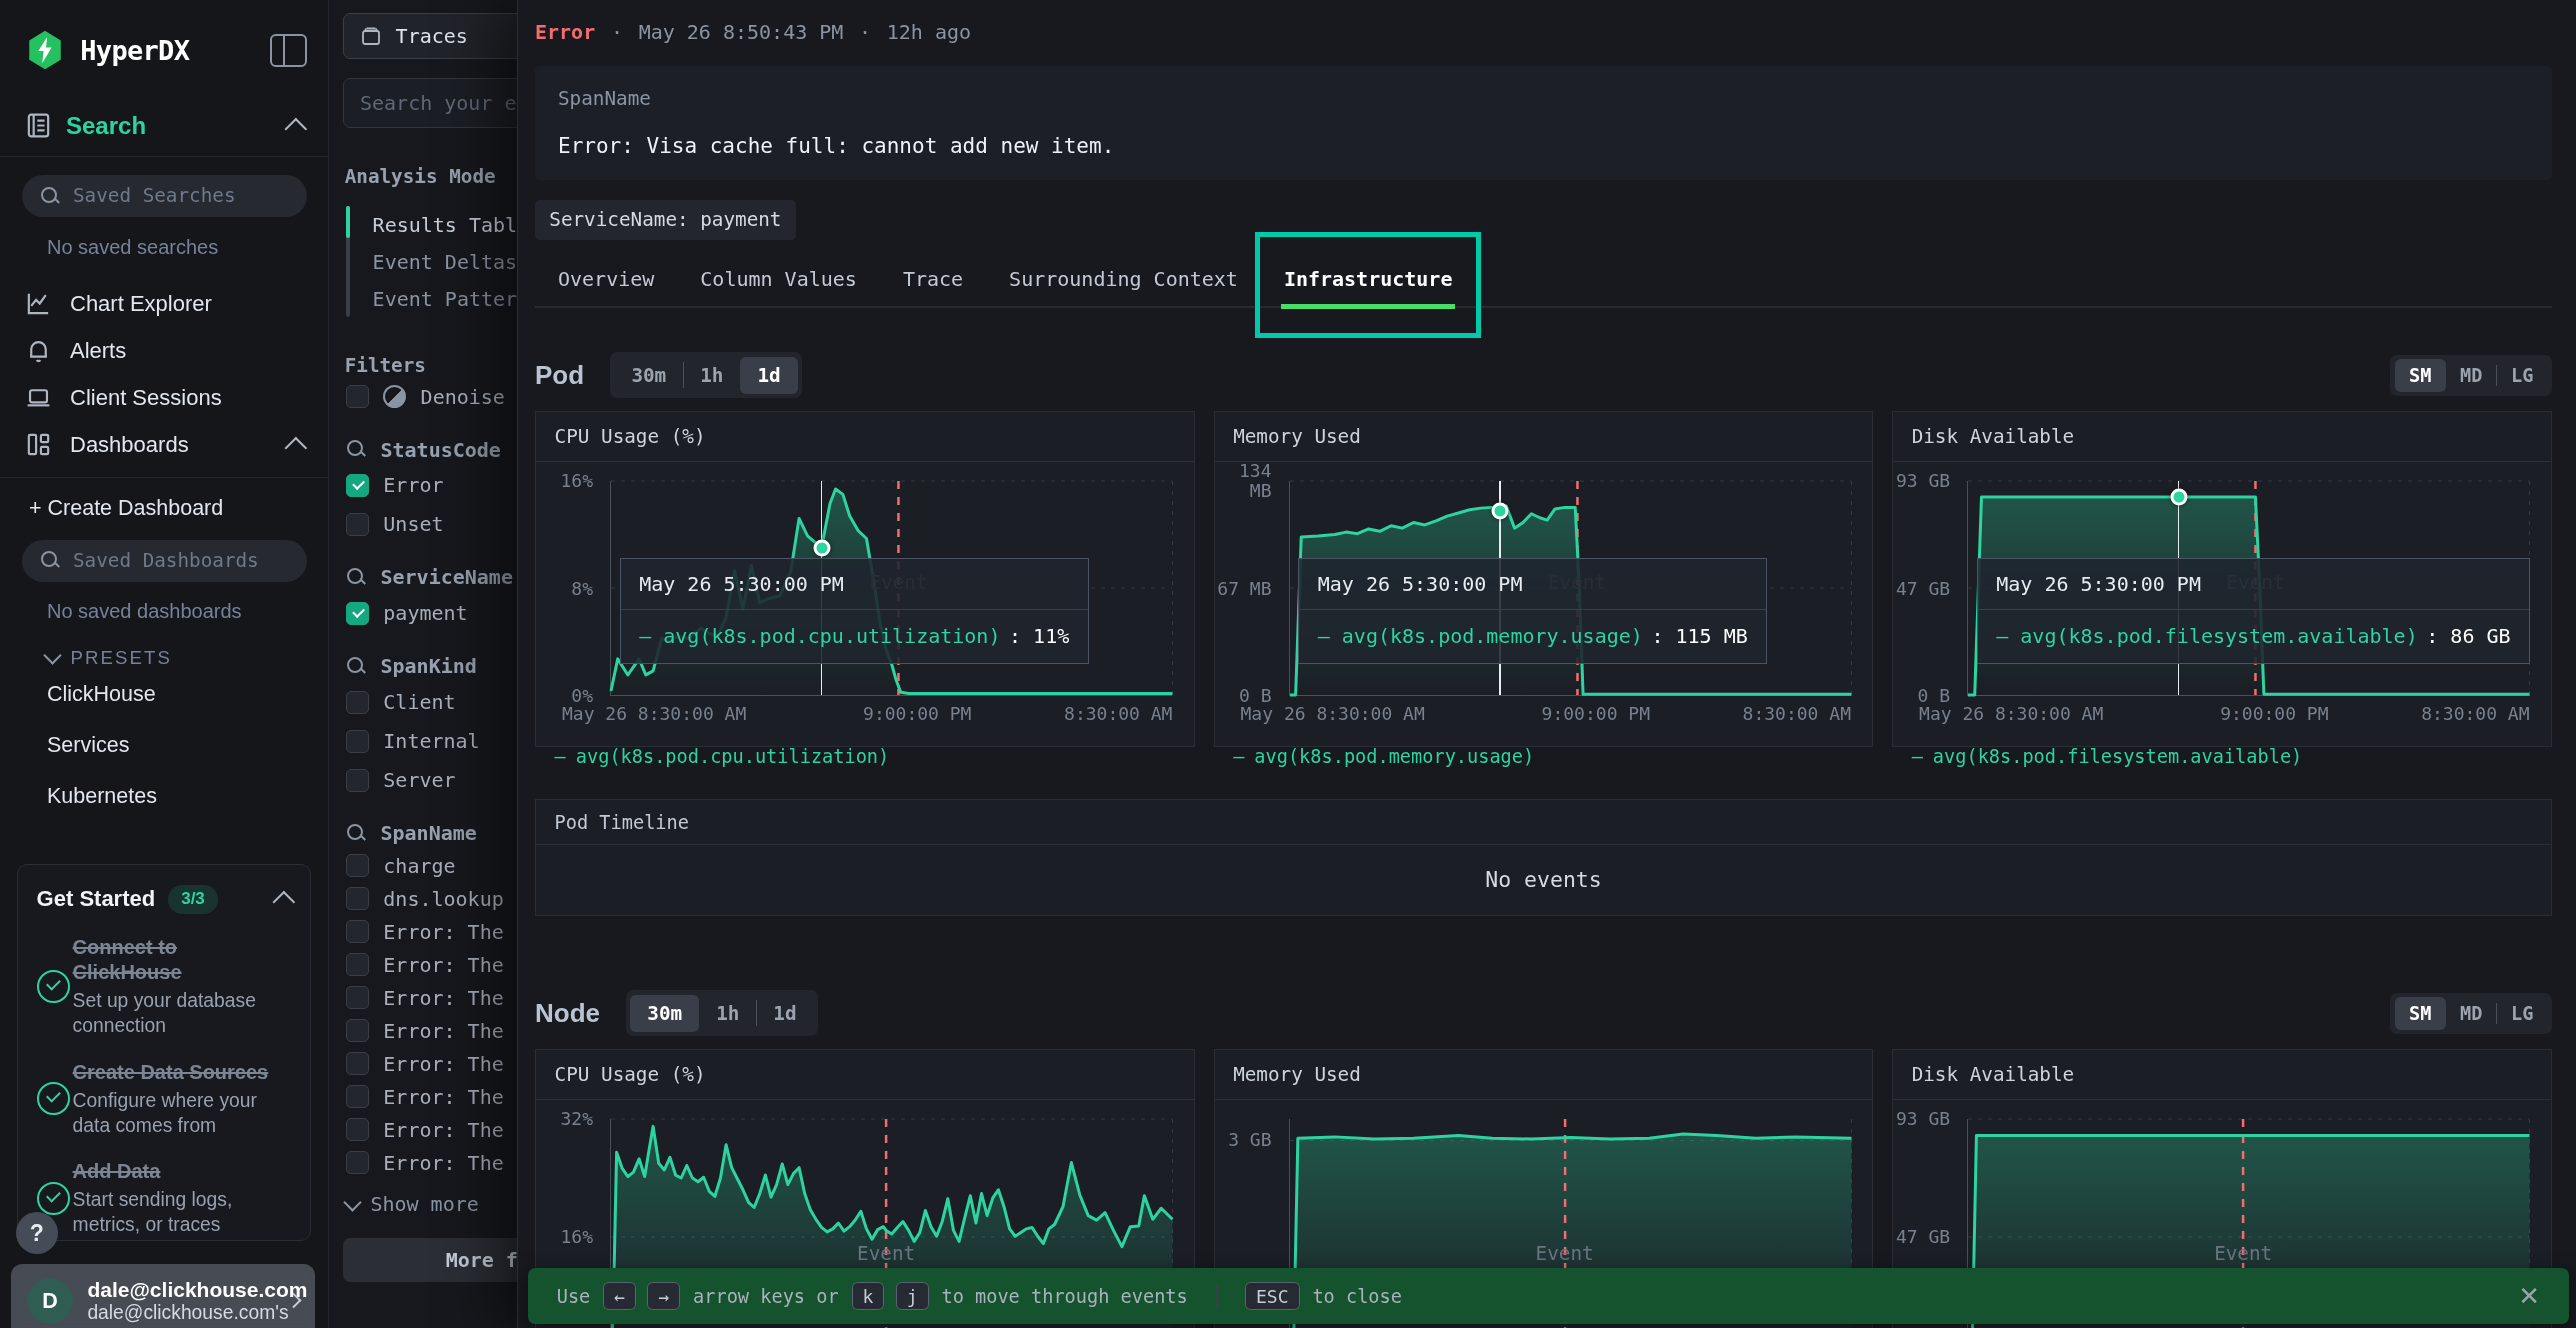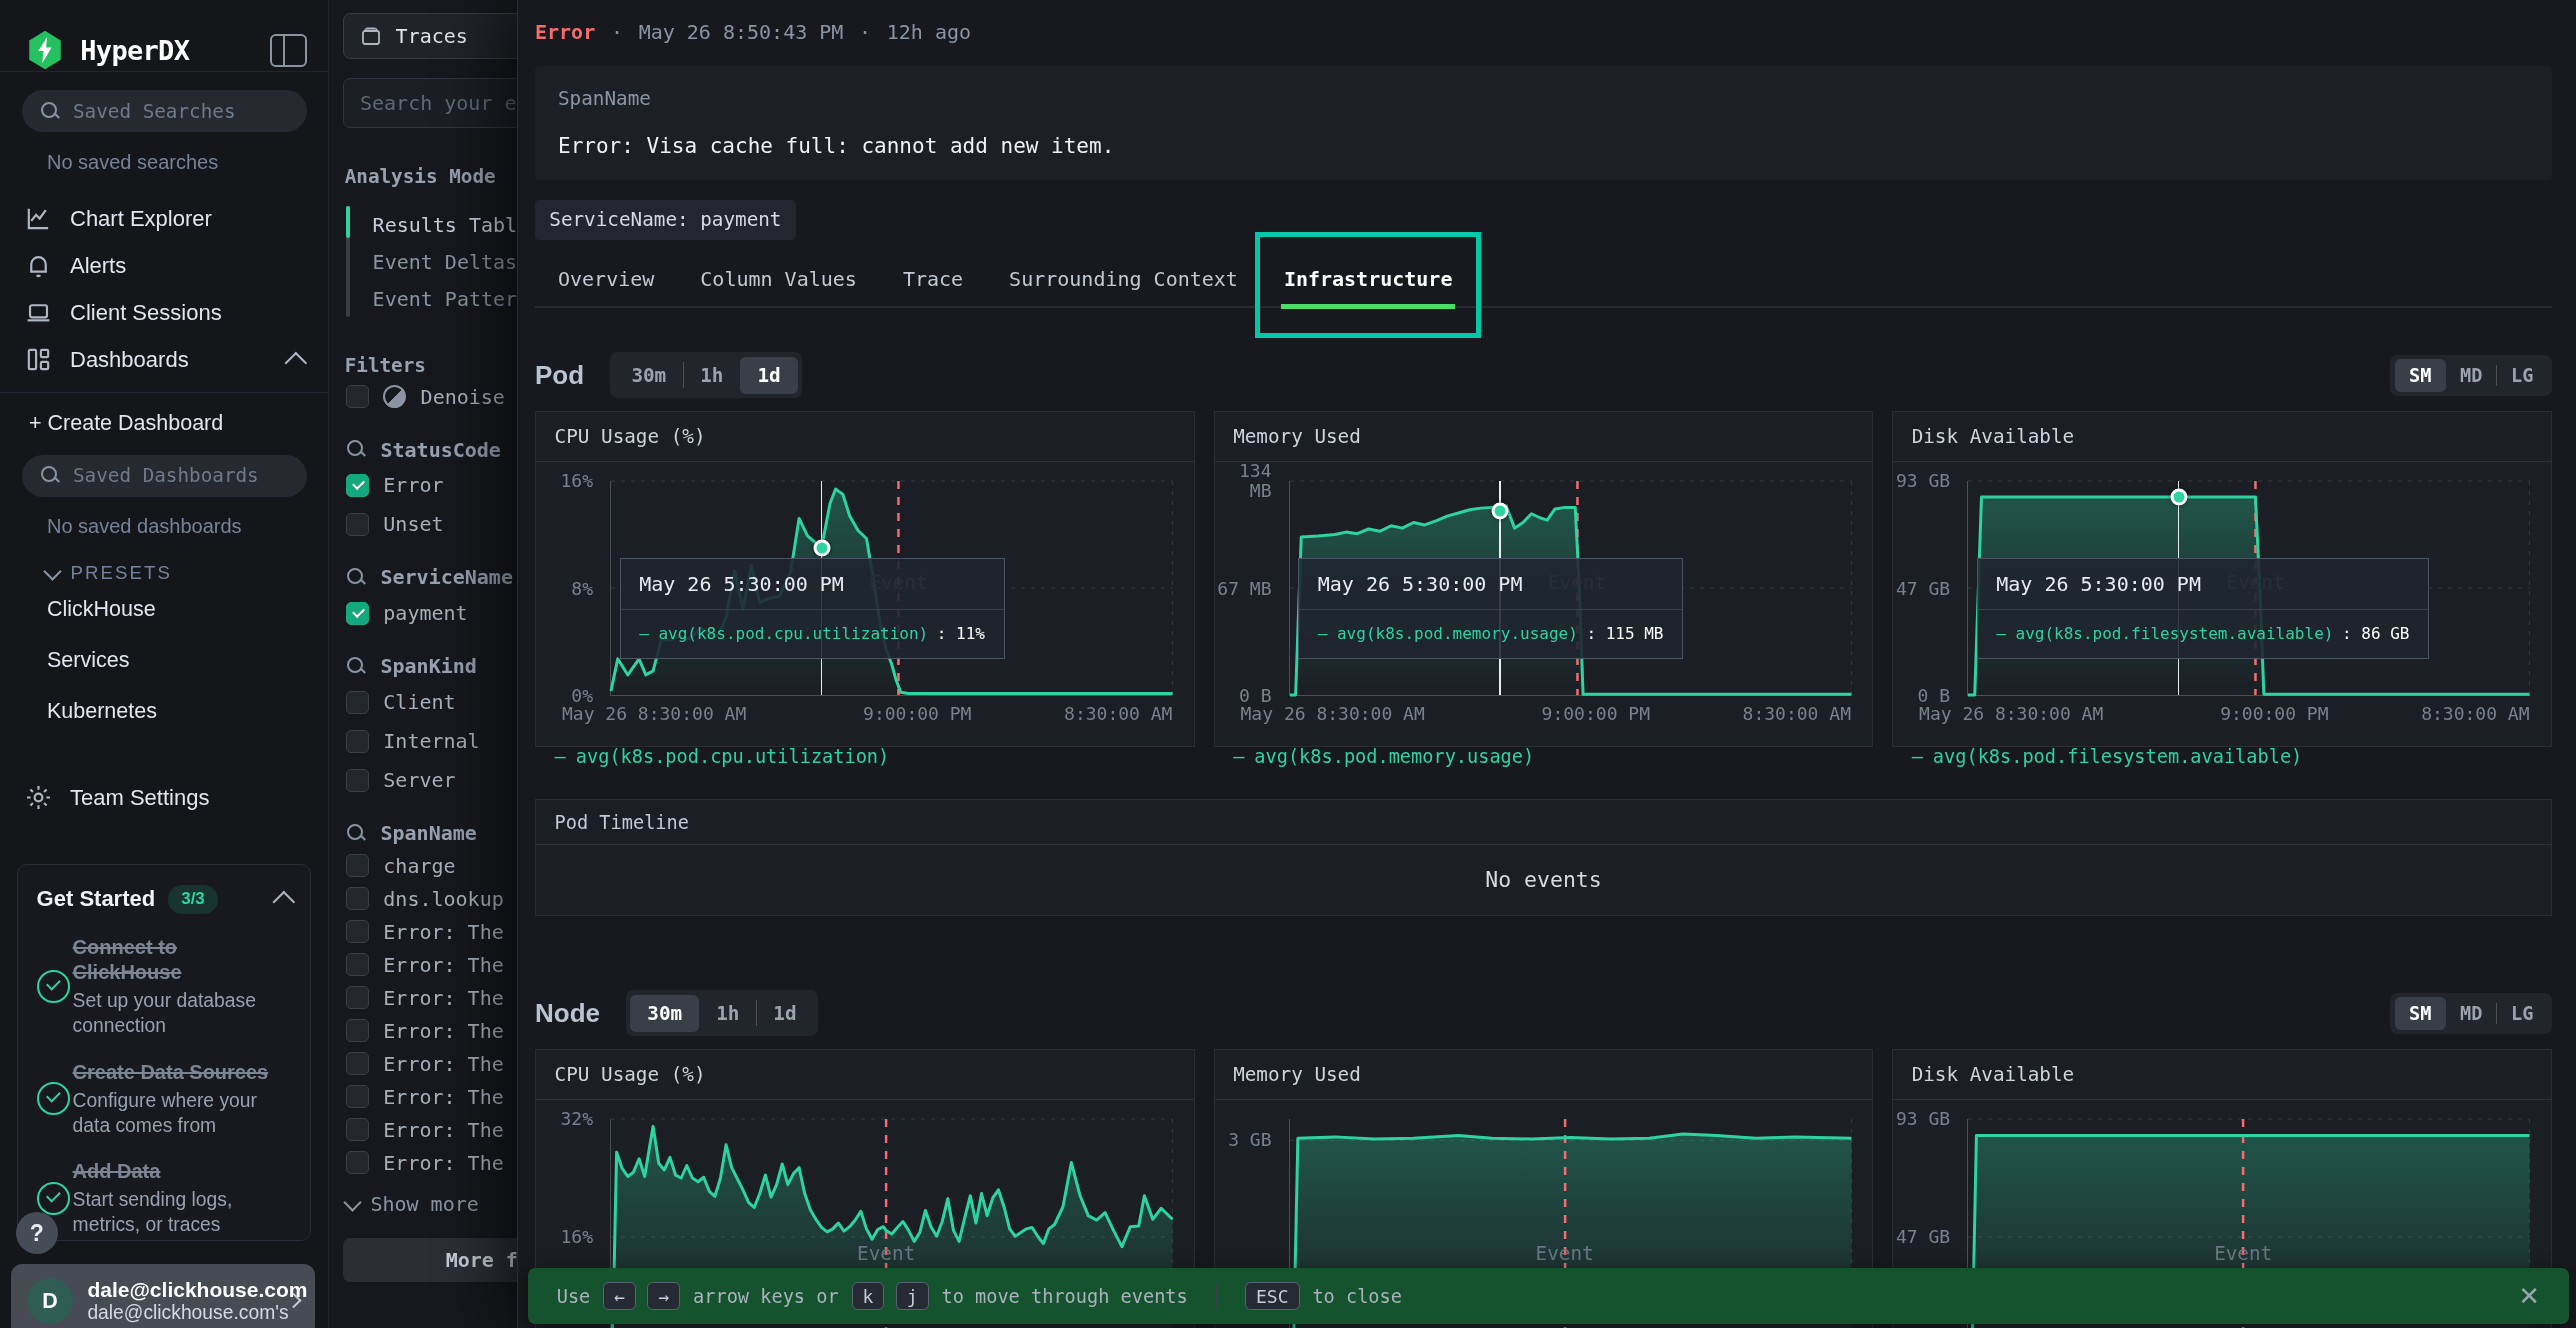--- a/index.html
+++ b/index.html
@@ -157,21 +157,21 @@
   .yaxis { position:absolute; left:-74px; top:0; bottom:0; width:67px; }
   .ytick { position:absolute; right:10px; transform:translateY(-50%); color:#79818f; font-size:18px; text-align:right; line-height:1.1; width:57px; }
   .xaxis { position:relative; margin:7.2px 21.5px 0 74px; height:24px; }
   .xtick { position:absolute; top:0; color:#79818f; font-size:18px; white-space:nowrap;padding-left:24px; }
   .chart-legend { display:flex; gap:10px; align-items:center; margin:18.6px 0 0 18.6px; font-size:18.6px; color:#2dd4a0; }
   .event-line-label { position:absolute; transform:translateX(-50%); color:#6b7482; font-size:19.3px; z-index:2; pointer-events:none; }
   .crosshair { position:absolute; top:0; bottom:0; width:1.4px; background:#e8ecf1; z-index:3; }
   .marker-dot { position:absolute; width:17px; height:17px; border-radius:50%; background:#2dd4a0; border:3.6px solid #ffffff; transform:translate(-50%,-50%); z-index:6; box-shadow:0 0 4.3px rgba(0,0,0,0.6); }
   .chart-tooltip { position:absolute; left:8.6px; top:36%; background:rgba(31,36,45,0.88); border:1.4px solid #4b5464; z-index:5; white-space:nowrap; }
   .tt-title { padding:13px 18.6px; font-size:20px; color:#e8ecf1; border-bottom:1.4px solid #39404d; }
-  .tt-row { padding:14.3px 18.6px; font-size:16px; color:#ffffff; display:flex; gap:8.6px; }
+  .tt-row { padding:14.3px 18.6px; font-size:20px; color:#ffffff; display:flex; gap:8.6px; }
   .tt-series { color:#2dd4a0; }
 
   .timeline-card { margin-top:52px; background:#1b1e24; border:0.7px solid #2a2d34; height:117px; }
   .timeline-head { padding:11.4px 18.6px; border-bottom:1.4px solid #2c3038; font-size:18.6px; color:#c3cad6; }
   .timeline-empty { height:69px; display:flex; align-items:center; justify-content:center; font-size:21.5px; color:#d6dae2; }
 
   
   .footer-bar {
     position:absolute; left:10px; right:7.2px; top:1268px; height:56px; z-index:20;
     background:#14532d; border-radius:7.2px; display:flex; align-items:center; padding:0 21.5px;
@@ -190,20 +190,30 @@
     <span class="logo-hex">
       <svg viewBox="0 0 24 24" width="42" height="42">
           <path d="M12 1 L21 6.5 V17.5 L12 23 L3 17.5 V6.5 Z" fill="#25c05f"></path>
           <path d="M13.2 4.5 L8.2 12.6 H11.2 L10.4 19.5 L15.8 10.6 H12.6 Z" fill="#ffffff"></path>
         </svg>
     </span>
     <span class="logo-text">HyperDX</span>
     <span class="panel-toggle"></span>
   </div>
 
+  <div class="side-section-head">
+    <span class="nav-icon">
+      <svg viewBox="0 0 24 24" width="29" height="29" fill="none" stroke="#aeb6c2" stroke-width="1.8">
+          <rect x="4" y="3" width="16" height="18" rx="2"></rect>
+          <path d="M8 3v18M11 8h6M11 12h6M11 16h6"></path>
+        </svg>
+    </span>
+    <span class="lbl">Search</span>
+    <span class="chev-up"></span>
+  </div>
   <div class="hdiv"></div>
 
   <div class="pill-search">
     <span class="icon-mag"></span>
     <input type="text" placeholder="Saved Searches" style="">
     <span class="kbd-hint">⌘K</span>
   </div>
   <div class="muted-note">No saved searches</div>
 
   <div class="nav-list">

